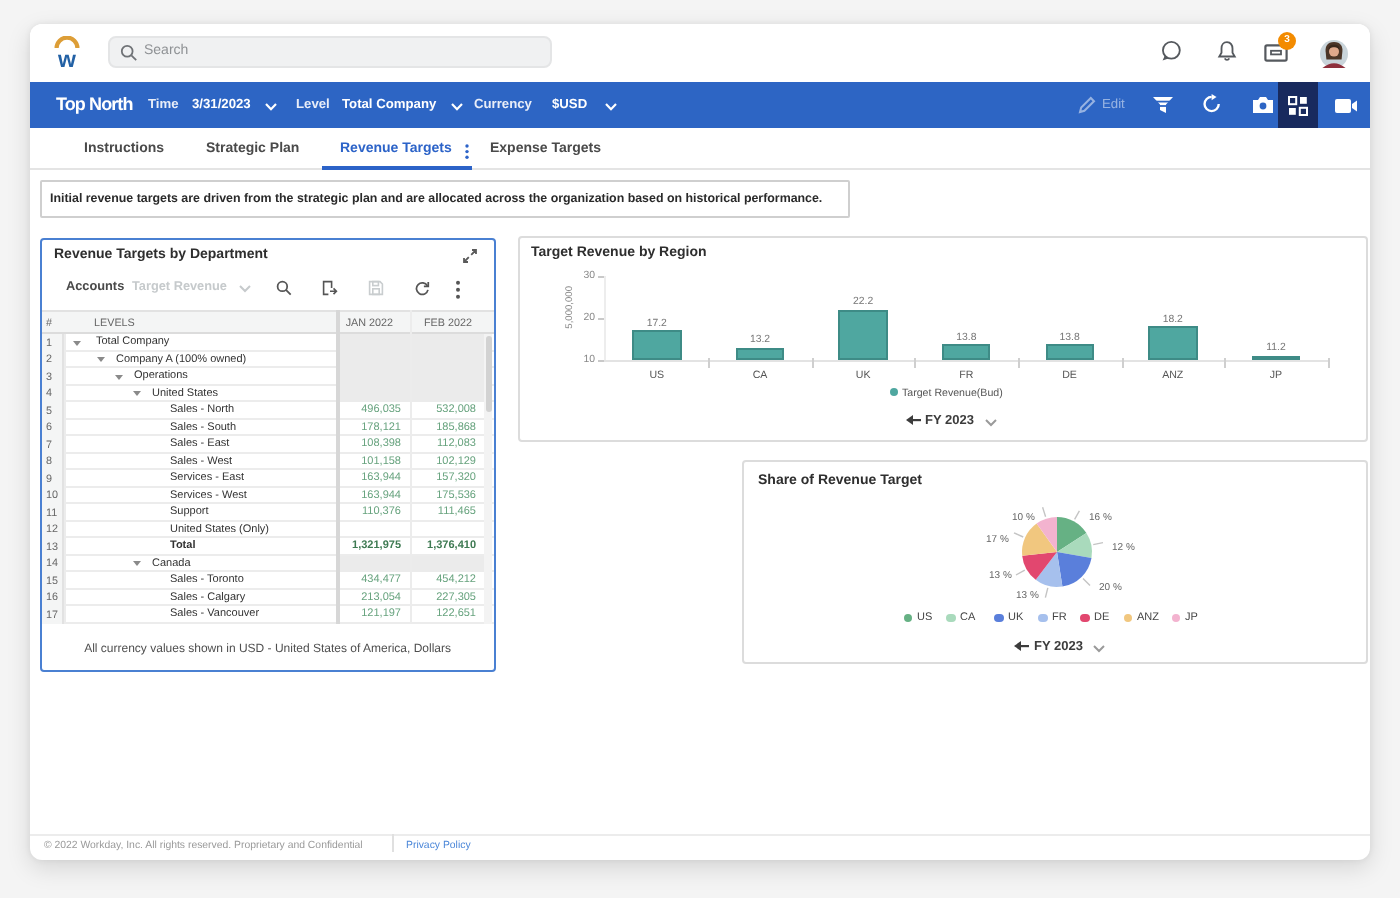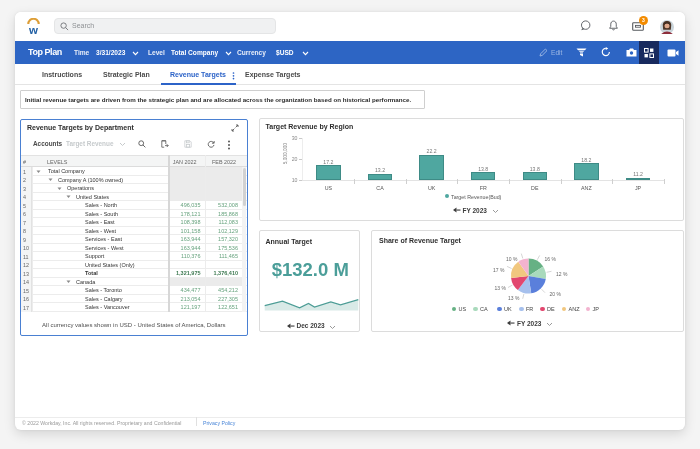--- a/index.html
+++ b/index.html
@@ -63,21 +63,21 @@
     <svg class="abs" style="left:645px;top:8px" width="14" height="14" viewBox="0 0 14 14">
       <circle cx="7" cy="7" r="7" fill="#c9d4da"></circle>
       <path d="M7 1 C3.6 1 2.6 3.4 2.8 5.6 L3.2 9.8 L10.8 9.8 L11.2 5.6 C11.4 3.4 10.4 1 7 1 Z" fill="#4c3527"></path>
       <circle cx="7" cy="5.8" r="2.5" fill="#dfa88b"></circle>
       <path d="M1.2 14 Q7 9.2 12.8 14 Z" fill="#8e2f3c"></path>
       <path d="M4.2 5.2 Q4 2.2 7 2.4 Q10 2.2 9.8 5.2 Q9 3.4 7 3.6 Q5 3.4 4.2 5.2 Z" fill="#3a281d"></path>
     </svg>
   </div>
 
   <div class="bluebar">
-    <div class="bb-title">Top Plan</div>
+    <div class="bb-title">Top North</div>
     <div class="bb-lab" style="left:59px">Time</div>
     <div class="bb-val" style="left:81px">3/31/2023</div>
     <svg class="abs" style="left:117px;top:10px" width="7" height="5" viewBox="0 0 7 5">
         <path d="M1 1 L3.5 3.6 L6 1" fill="none" stroke="#fff" stroke-width="1.1"></path>
       </svg>
     <div class="bb-lab" style="left:133px">Level</div>
     <div class="bb-val" style="left:156px">Total Company</div>
     <svg class="abs" style="left:210px;top:10px" width="7" height="5" viewBox="0 0 7 5">
         <path d="M1 1 L3.5 3.6 L6 1" fill="none" stroke="#fff" stroke-width="1.1"></path>
       </svg>
@@ -333,36 +333,20 @@
     <svg class="abs" style="left:192px;top:88px" width="9" height="6" viewBox="0 0 9 6">
       <path d="M4.5 0.5 L1 3 L4.5 5.5 Z" fill="#3c3c3c"></path>
         <rect x="4.5" y="2.5" width="4" height="1.1" fill="#3c3c3c"></rect>
       </svg>
     <div class="abs" style="left:203px;top:87.5px;font-size:6.5px;font-weight:bold;color:#3c3c3c;">FY 2023</div>
     <svg class="abs" style="left:232px;top:90px" width="7" height="5" viewBox="0 0 7 5">
         <path d="M1 1 L3.5 3.5 L6 1" fill="none" stroke="#9a9a9a" stroke-width="1"></path>
       </svg>
   </div>
 
-  <div class="panel" id="annualpanel" style="left:243.5px;top:218px;width:101.5px;height:101.5px;">
-    <div class="abs" style="left:6px;top:6.5px;font-size:7px;font-weight:bold;color:#2e2e2e;">Annual Target</div>
-    <div class="abs" style="left:0;top:27.5px;width:101.5px;text-align:center;font-size:18.5px;font-weight:bold;color:#4b9e99;">$132.0 M</div>
-    <svg class="abs" style="left:0;top:0" width="101.5" height="101.5" viewBox="0 0 101.5 101.5">
-      <polygon points="4.7,74.6 22.5,70.2 39.6,76.9 48.5,72.4 54.5,76.1 70.8,70.9 80.5,73.9 98.3,68.7 98.3,79.5 4.7,79.5" fill="#d9eae7"></polygon>
-      <polyline points="4.7,74.6 22.5,70.2 39.6,76.9 48.5,72.4 54.5,76.1 70.8,70.9 80.5,73.9 98.3,68.7" fill="none" stroke="#4d9d96" stroke-width="1.2"></polyline>
-    </svg>
-    <svg class="abs" style="left:26px;top:91.5px" width="9" height="6" viewBox="0 0 9 6">
-      <path d="M4.5 0.5 L1 3 L4.5 5.5 Z" fill="#3c3c3c"></path>
-        <rect x="4.5" y="2.5" width="4" height="1.1" fill="#3c3c3c"></rect>
-      </svg>
-    <div class="abs" style="left:37px;top:91px;font-size:6.5px;font-weight:bold;color:#3c3c3c;">Dec 2023</div>
-    <svg class="abs" style="left:69px;top:93.5px" width="7" height="5" viewBox="0 0 7 5">
-        <path d="M1 1 L3.5 3.5 L6 1" fill="none" stroke="#9a9a9a" stroke-width="1"></path>
-      </svg>
-  </div>
 
   <div class="panel" id="sharepanel" style="left:356px;top:218px;width:313px;height:101.5px;">
     <div class="abs" style="left:7px;top:6px;font-size:7px;font-weight:bold;color:#2e2e2e;">Share of Revenue Target</div>
     <svg class="abs" style="left:0;top:0" width="313" height="101.5" viewBox="0 0 313 101.5">
       <path d="M156.5,45 L156.50,27.50 A17.5,17.5 0 0 1 171.18,35.48 Z" fill="#66b184"></path>
       <path d="M156.5,45 L171.18,35.48 A17.5,17.5 0 0 1 173.74,47.98 Z" fill="#a9dabc"></path>
       <path d="M156.5,45 L173.74,47.98 A17.5,17.5 0 0 1 159.21,62.29 Z" fill="#5a7fdb"></path>
       <path d="M156.5,45 L159.21,62.29 A17.5,17.5 0 0 1 145.86,58.90 Z" fill="#a6c0ed"></path>
       <path d="M156.5,45 L145.86,58.90 A17.5,17.5 0 0 1 139.10,46.90 Z" fill="#e2476f"></path>
       <path d="M156.5,45 L139.10,46.90 A17.5,17.5 0 0 1 146.30,30.78 Z" fill="#f1c77f"></path>

